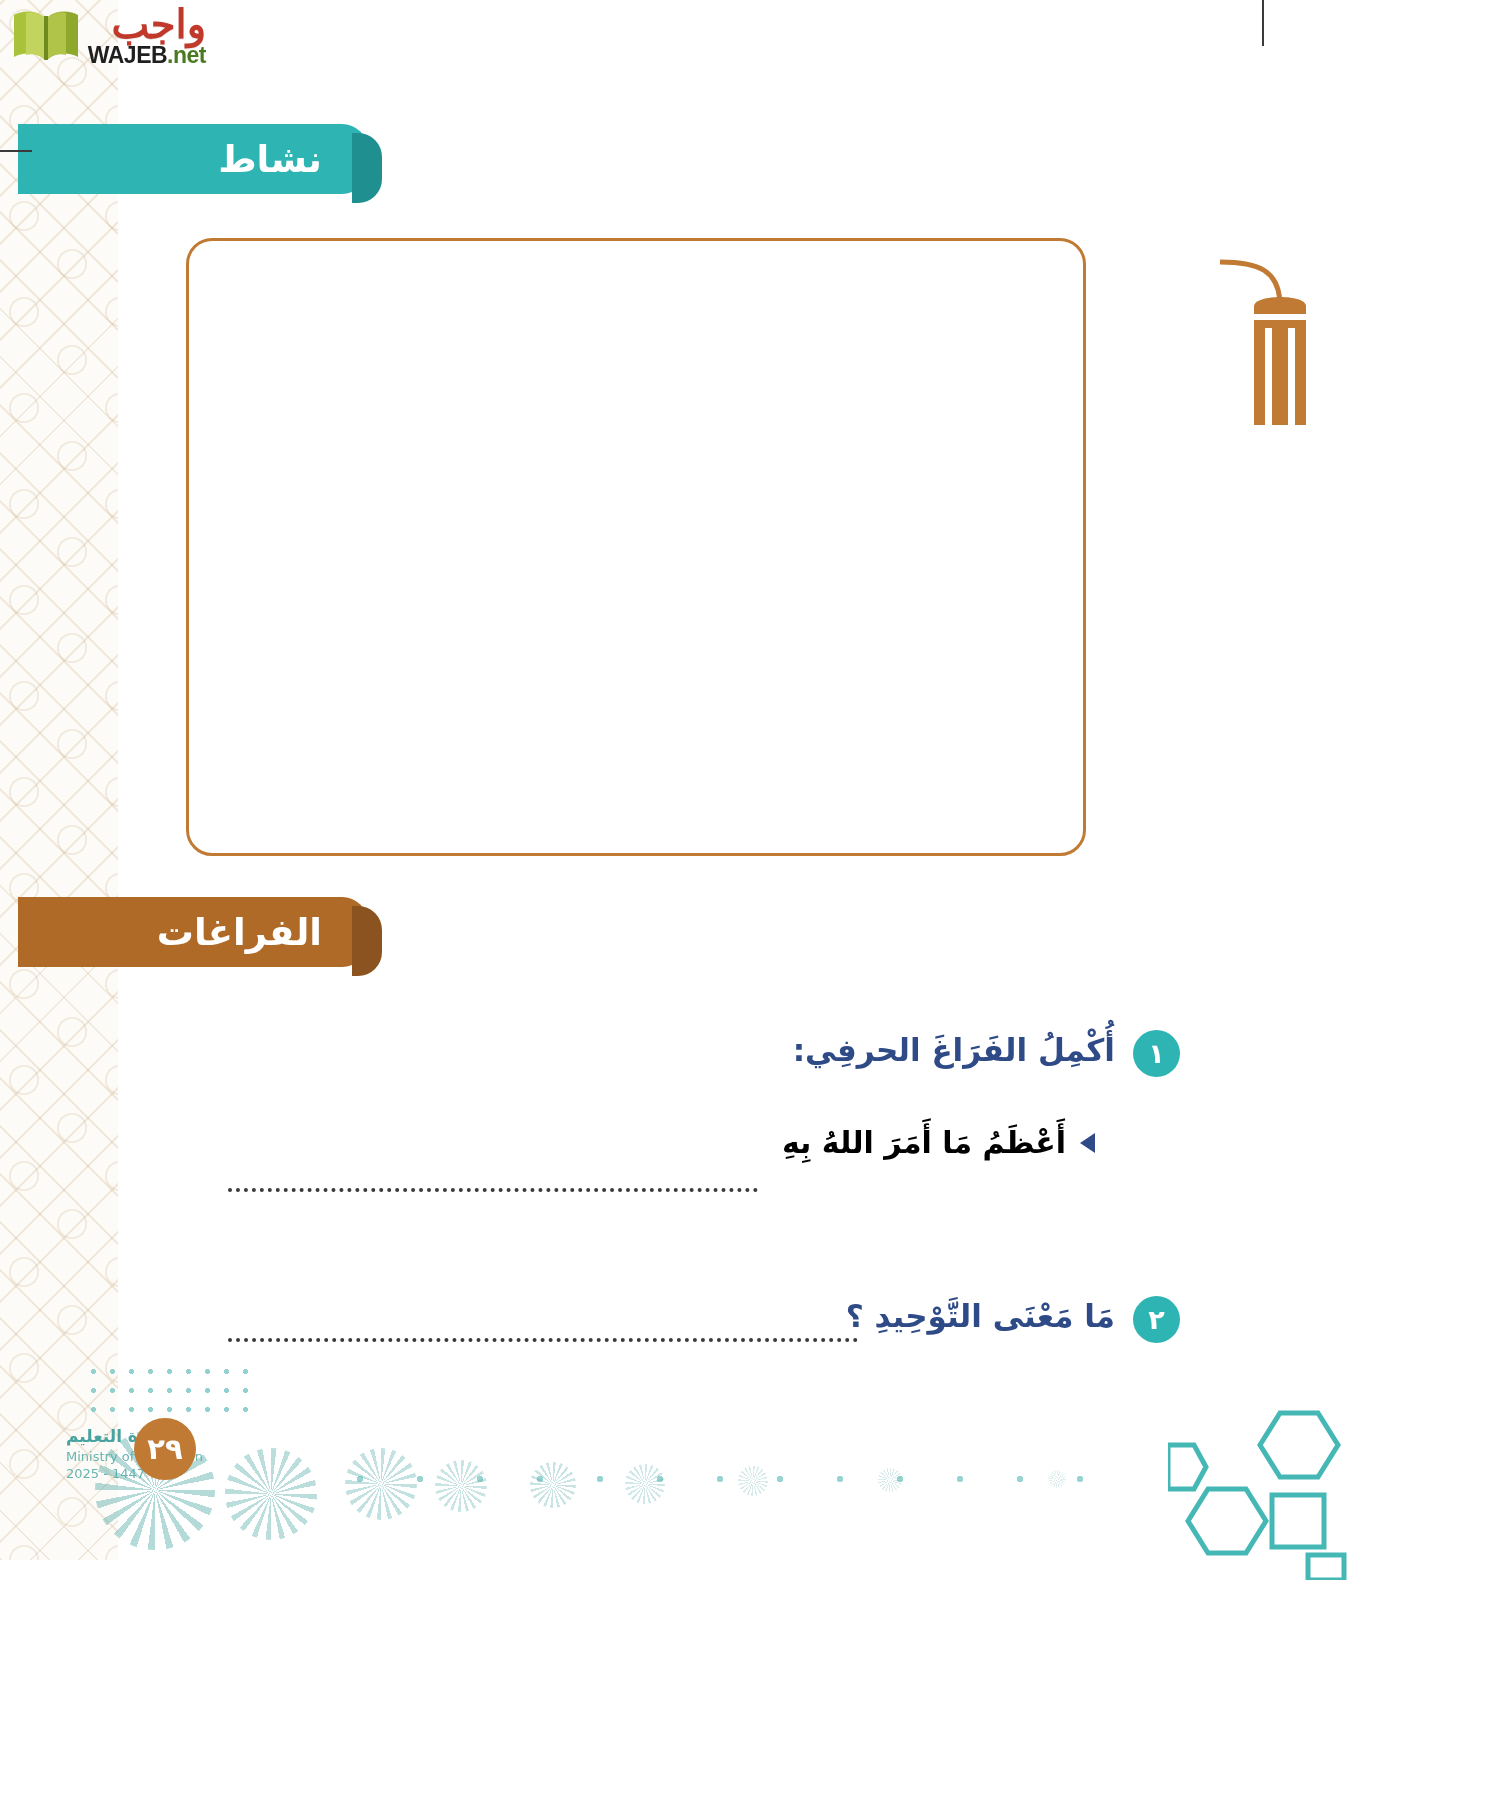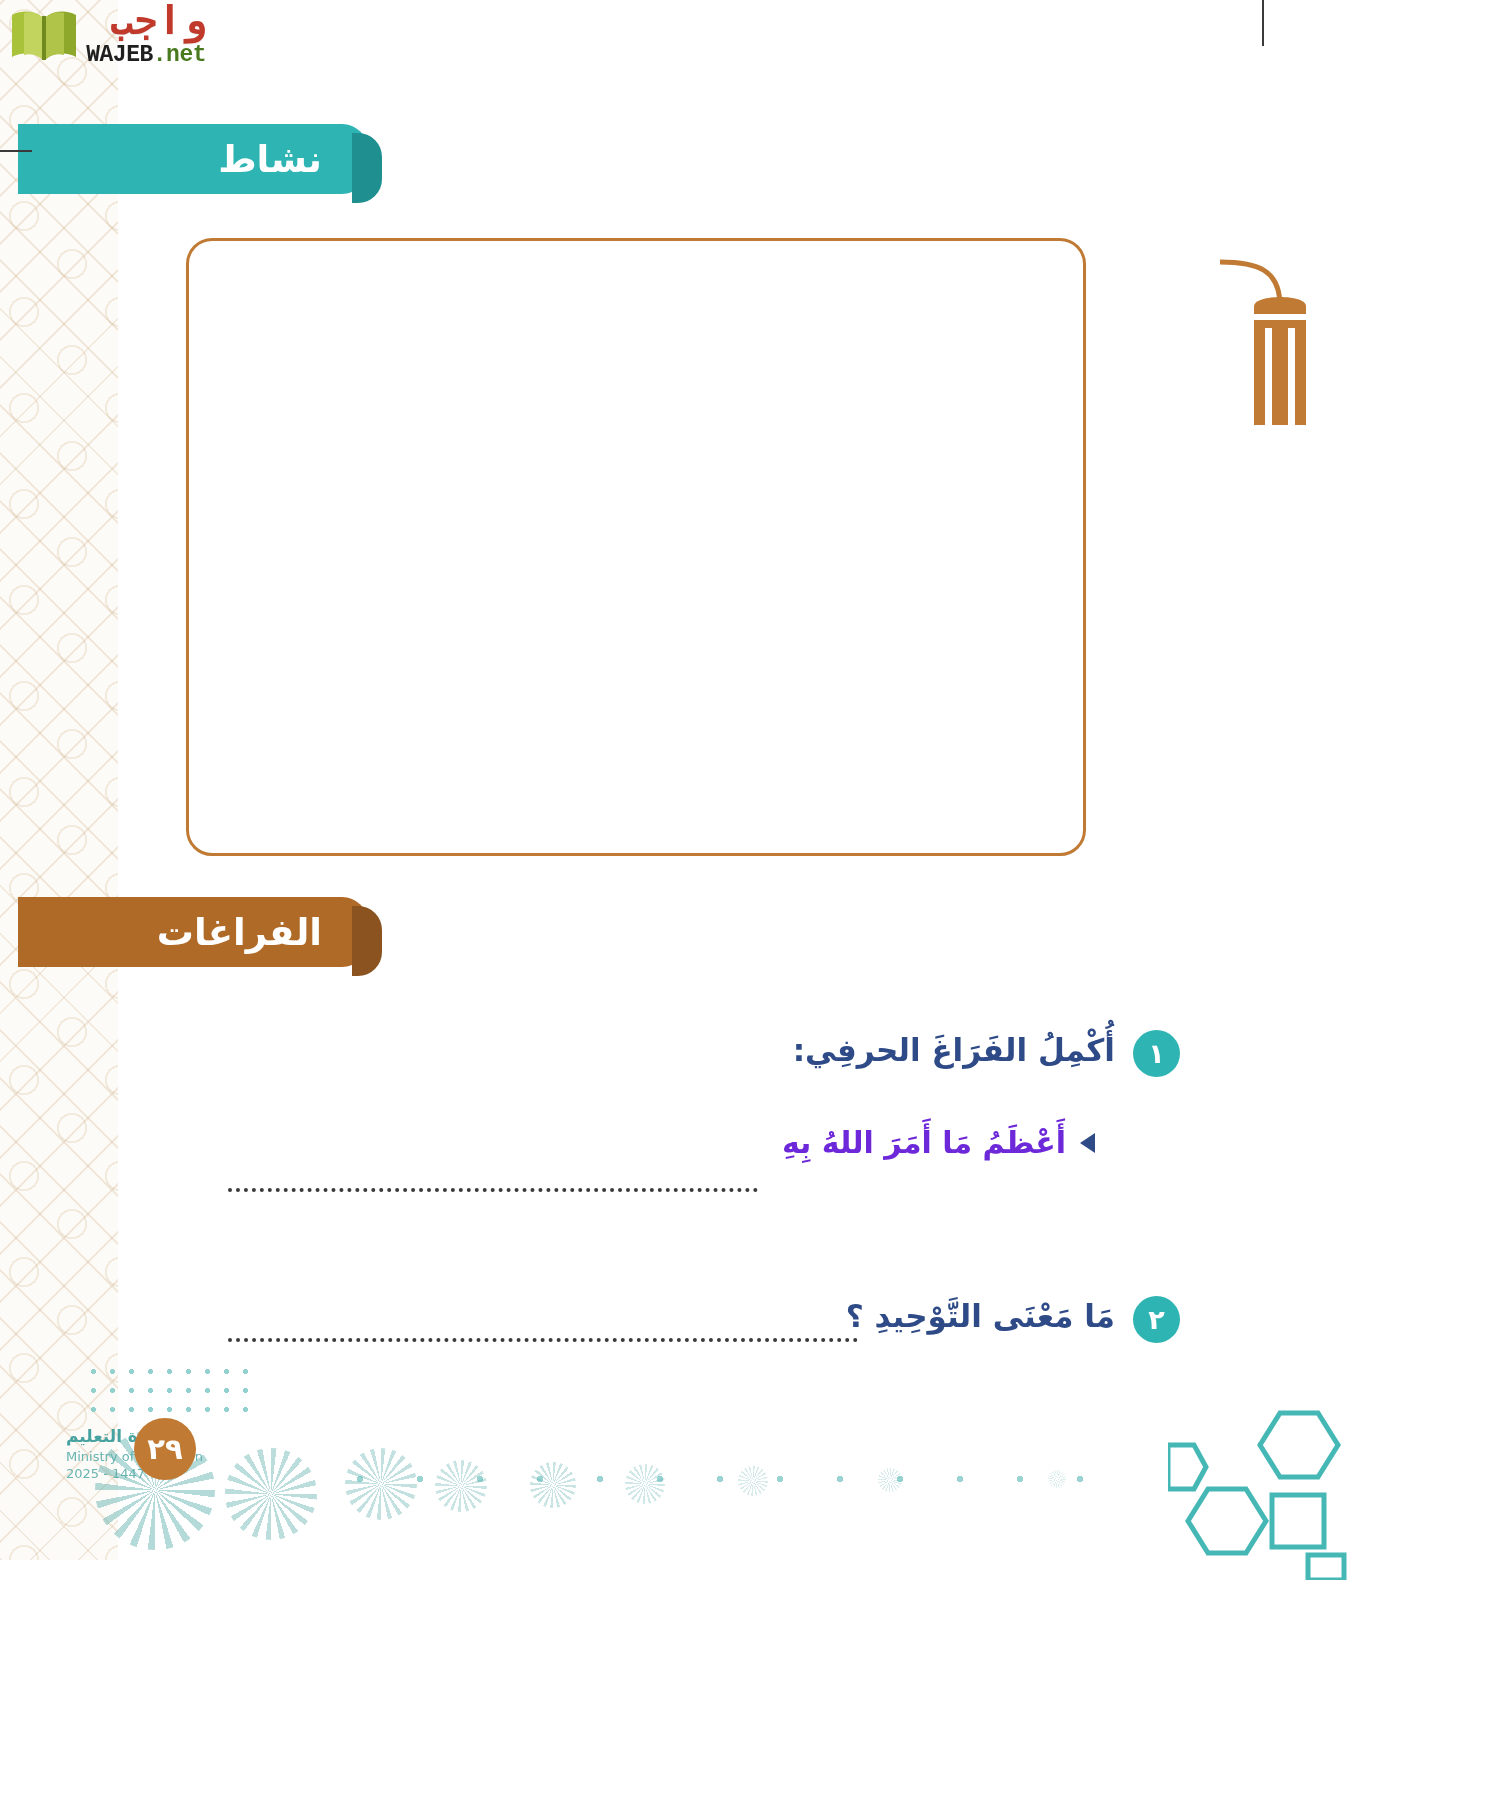--- a/index.html
+++ b/index.html
@@ -27,21 +27,21 @@
   .corner-tick{
     position:absolute;background:#3a3a3a;z-index:6;
   }
 
   
   .wm-top{
     position:absolute;left:6px;top:4px;width:200px;height:62px;z-index:9;
     display:flex;align-items:center;gap:6px;
   }
   .wm-word{
-    font-family:Liberation Mono, monospace;
+    font-family:Liberation Sans, sans-serif;
     line-height:1;
   }
   .wm-ar{
     color:#c0392b;font-size:40px;font-weight:bold;letter-spacing:-1px;
     text-shadow:0 1px 0 rgba(0,0,0,.08);
   }
   .wm-en{
     color:#1f1f1f;font-size:23px;font-weight:bold;letter-spacing:-.5px;
   }
   .wm-en .net{color:#4a7a1f;}
@@ -125,21 +125,21 @@
     position:absolute;width:47px;height:47px;border-radius:50%;
     background:#2fb4b4;color:#fff;display:flex;align-items:center;
     justify-content:center;font-size:27px;font-weight:bold;z-index:5;
   }
   .q-text{
     position:absolute;text-align:right;direction:rtl;
     color:#2e4a87;font-size:31px;font-weight:bold;
   }
   .q-sub{
     position:absolute;text-align:right;direction:rtl;
-    color:#6d28d9;font-size:30px;font-weight:bold;
+    color:#000000;font-size:30px;font-weight:bold;
     display:flex;flex-direction:row;align-items:baseline;
     justify-content:flex-start;gap:14px;
   }
   .bullet-tri{
     display:inline-block;width:0;height:0;
     border-top:10px solid transparent;border-bottom:10px solid transparent;
     border-right:15px solid #2e4a87;
   }
   .dots{
     position:absolute;border-bottom:4px dotted #3a3a3a;height:0;

